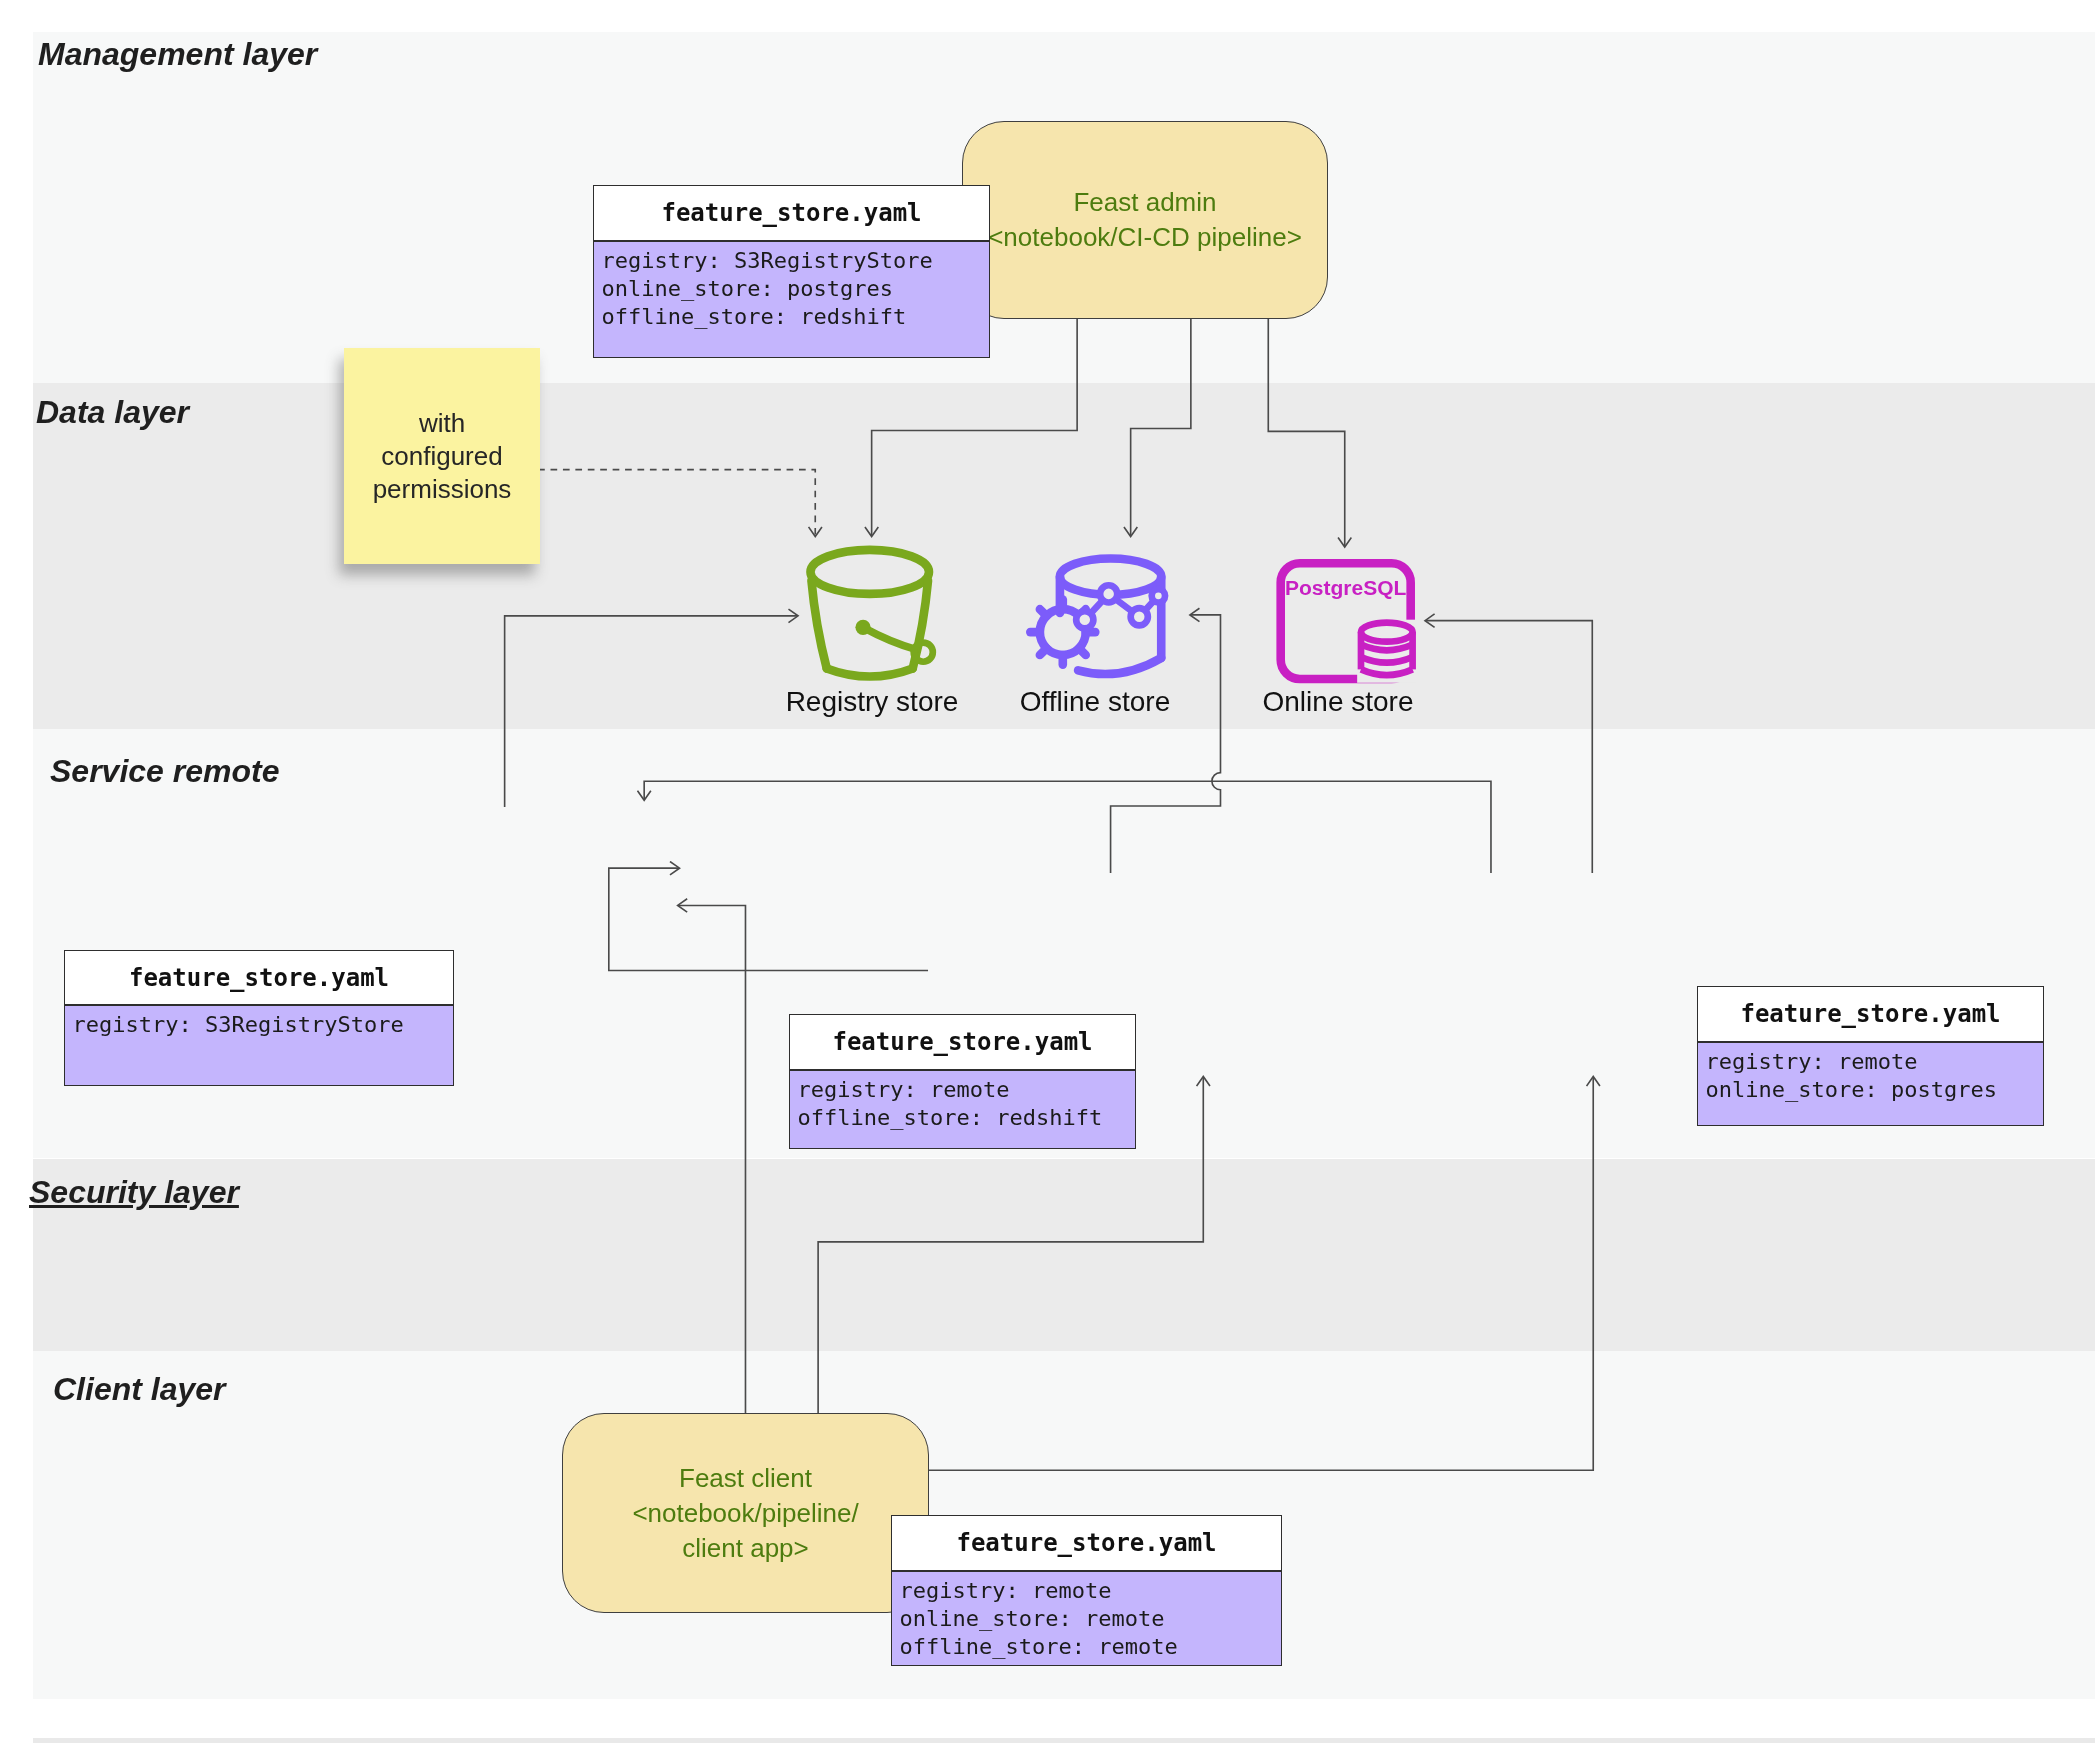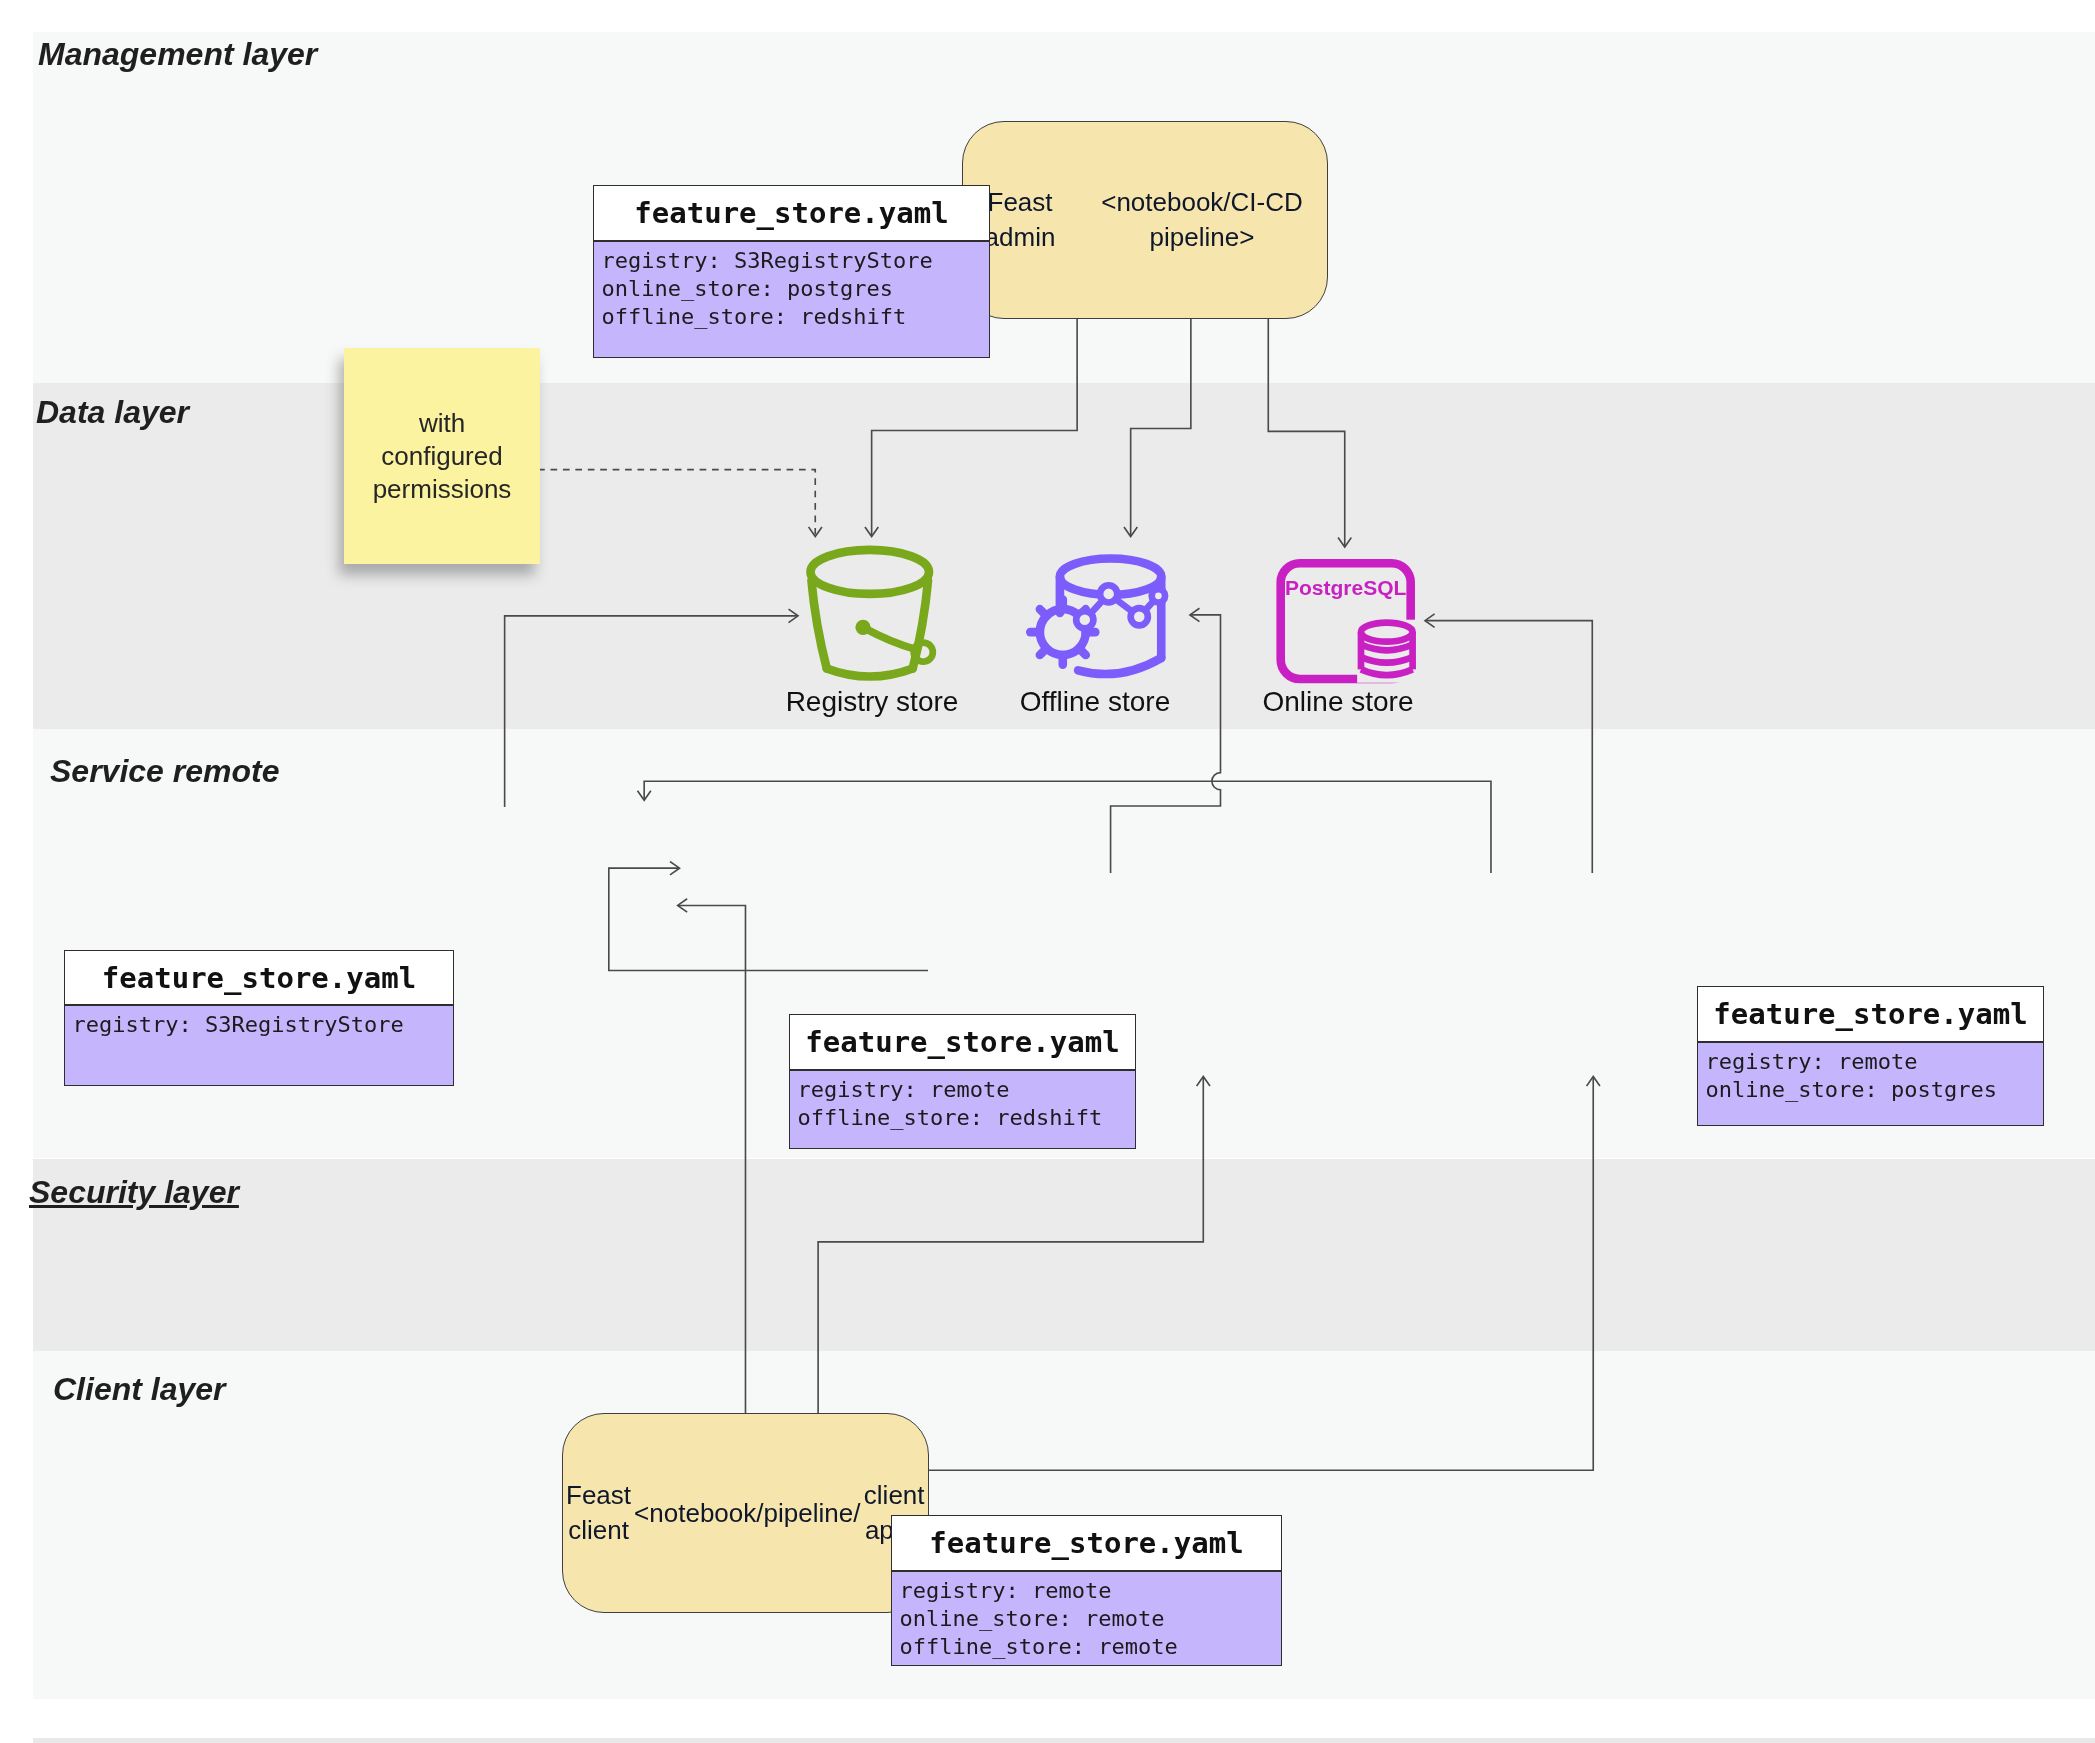--- a/index.html
+++ b/index.html
@@ -4,25 +4,25 @@
 <style>
   html,body{margin:0;padding:0;background:#ffffff;}
   .canvas{position:relative;width:2095px;height:1744px;background:#ffffff;overflow:hidden;
           font-family:"Liberation Sans",sans-serif;color:#222;}
   .band{position:absolute;left:33px;width:2062px;}
   .band.light{background:#f7f8f8;}
   .band.dark{background:#ebebeb;}
   .layer-label{position:absolute;font-weight:bold;font-style:italic;font-size:32px;color:#1f1f1f;z-index:5;}
   svg.wires{position:absolute;left:0;top:0;z-index:2;}
   .node{position:absolute;background:#f6e5ad;border:1.5px solid #3f3f3f;border-radius:42px;
-        display:flex;flex-direction:row;align-items:center;justify-content:center;
-        text-align:center;font-size:26px;line-height:35px;color:#0f172a;z-index:4;}
+        display:flex;flex-direction:column;align-items:center;justify-content:center;
+        text-align:center;font-size:26px;line-height:35px;color:#4d7c0f;z-index:4;}
   .yamlbox{position:absolute;border:1.5px solid #2e2e2e;background:#ffffff;z-index:6;}
   .yamlbox .yhead{display:flex;align-items:center;justify-content:center;background:#ffffff;
-        font-family:"DejaVu Sans Mono",monospace;font-weight:bold;font-size:29px;color:#111;}
+        font-family:"DejaVu Sans Mono",monospace;font-weight:bold;font-size:24px;color:#111;}
   .yamlbox .ybody{background:#c4b5fd;border-top:2.3px solid #2e2e2e;
         font-family:"DejaVu Sans Mono",monospace;font-size:22px;line-height:28px;
         padding:4.8px 0 0 7.6px;color:#1b1b1b;white-space:pre;}
   .sticky{position:absolute;left:344px;top:348px;width:196px;height:216px;background:#fbf3a0;
         box-shadow:-4.8px 10.5px 12.4px rgba(90,90,90,0.45);z-index:3;
         display:flex;flex-direction:column;align-items:center;justify-content:center;
         font-size:26px;line-height:33px;color:#262626;text-align:left;}
   .store-label{position:absolute;width:210px;text-align:center;font-size:28px;color:#111;z-index:3;}
   .bottom-strip{position:absolute;left:33px;top:1738px;width:2062px;height:5.7px;background:#e9e9e9;}
 </style>

